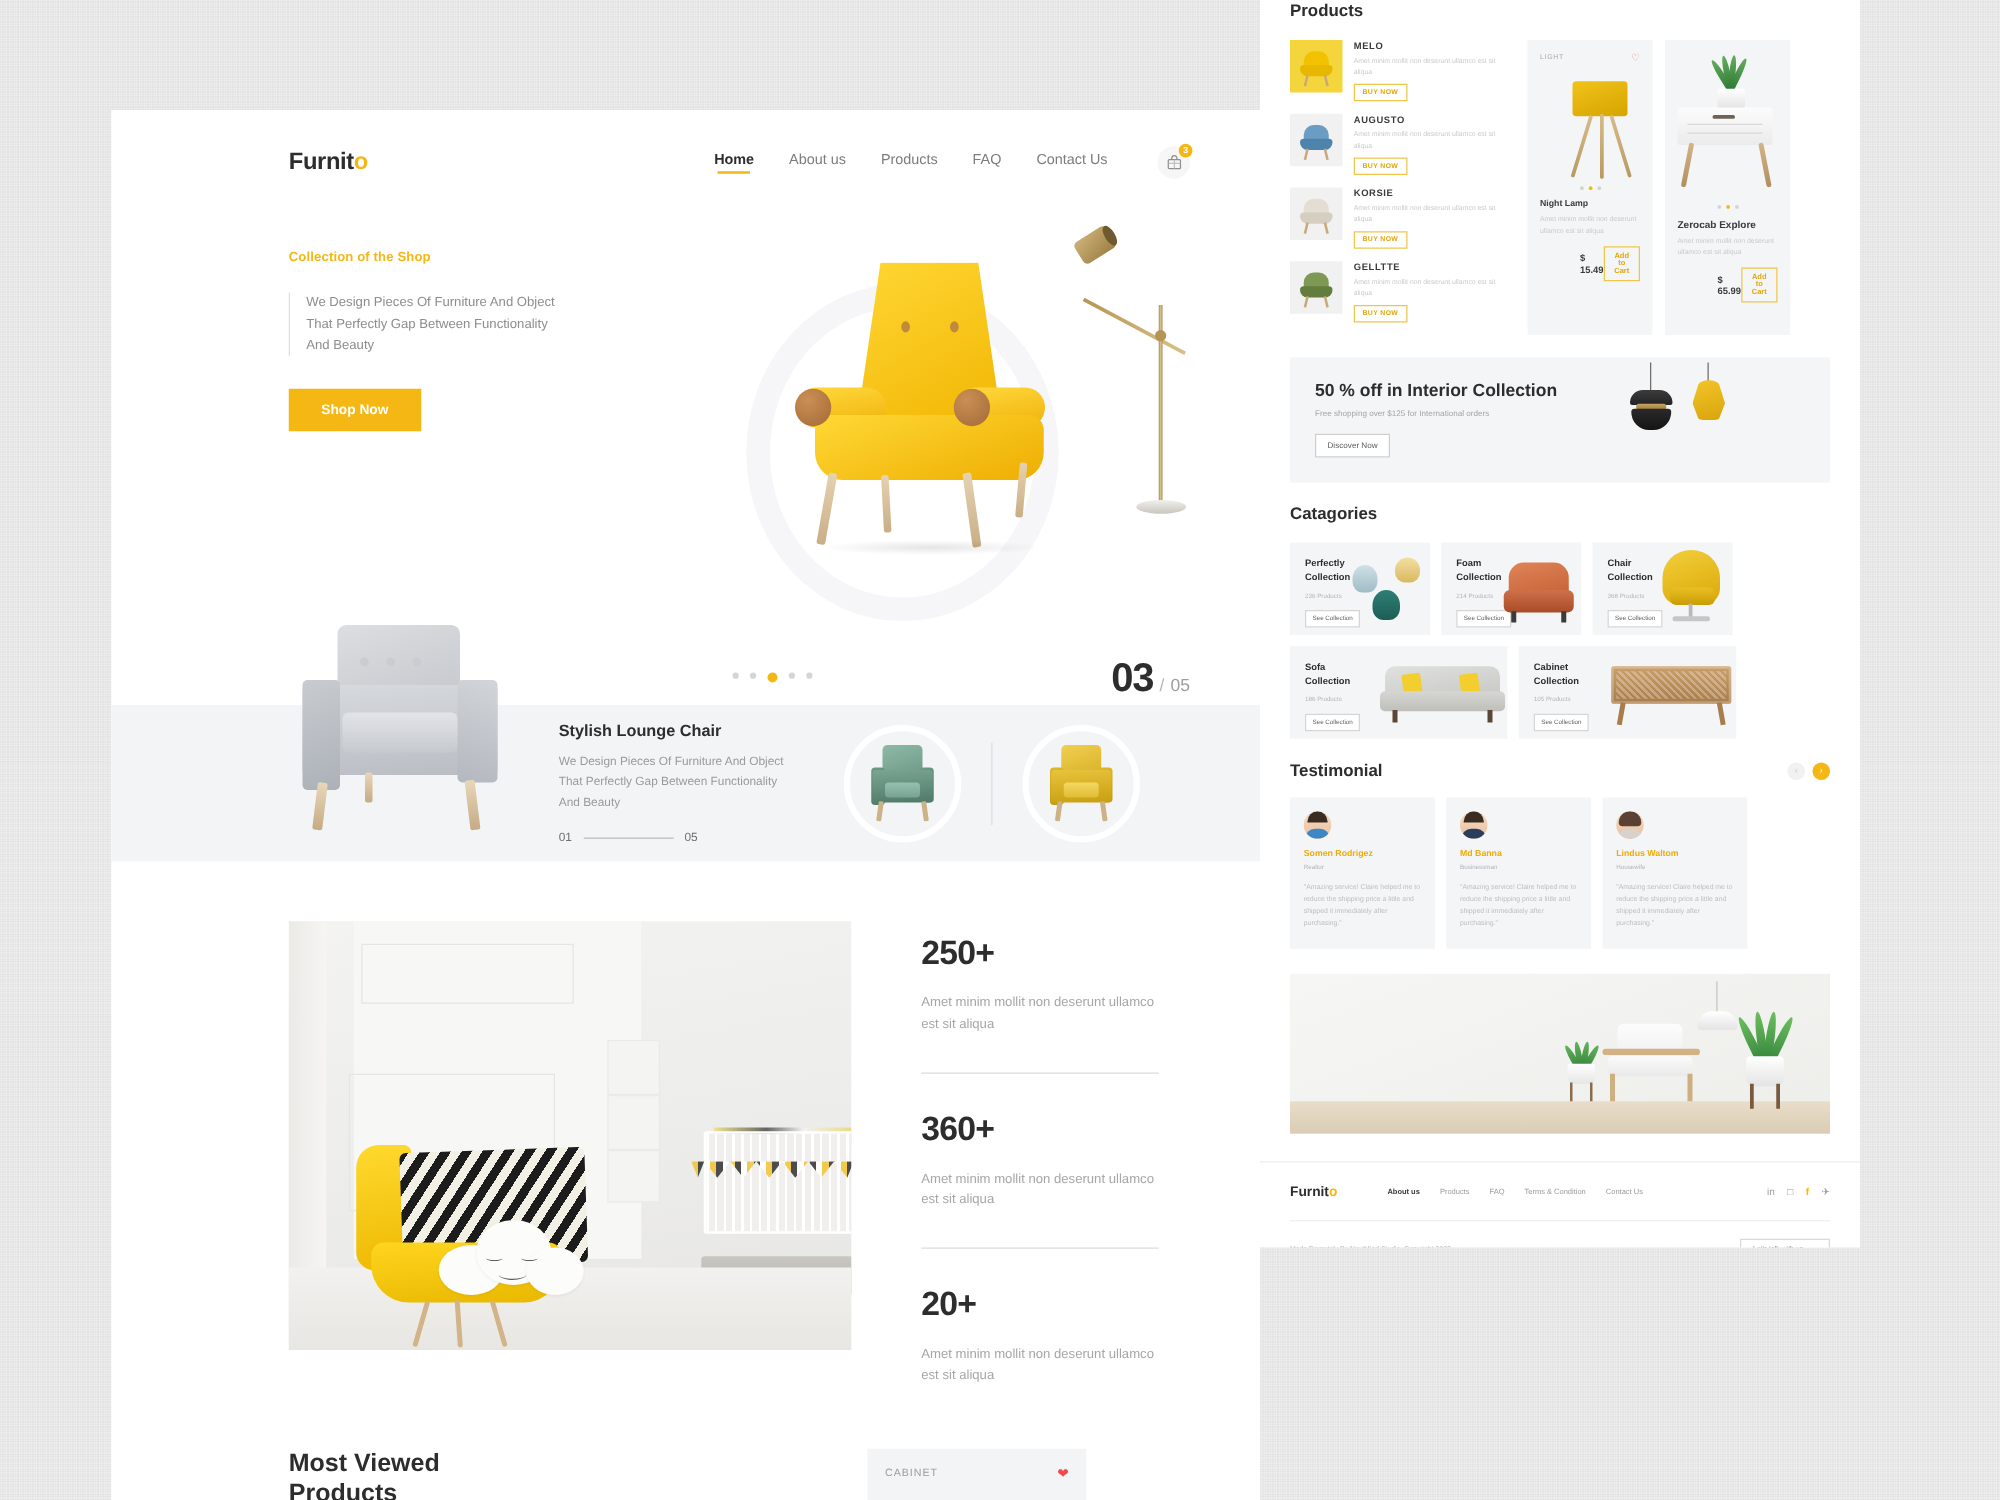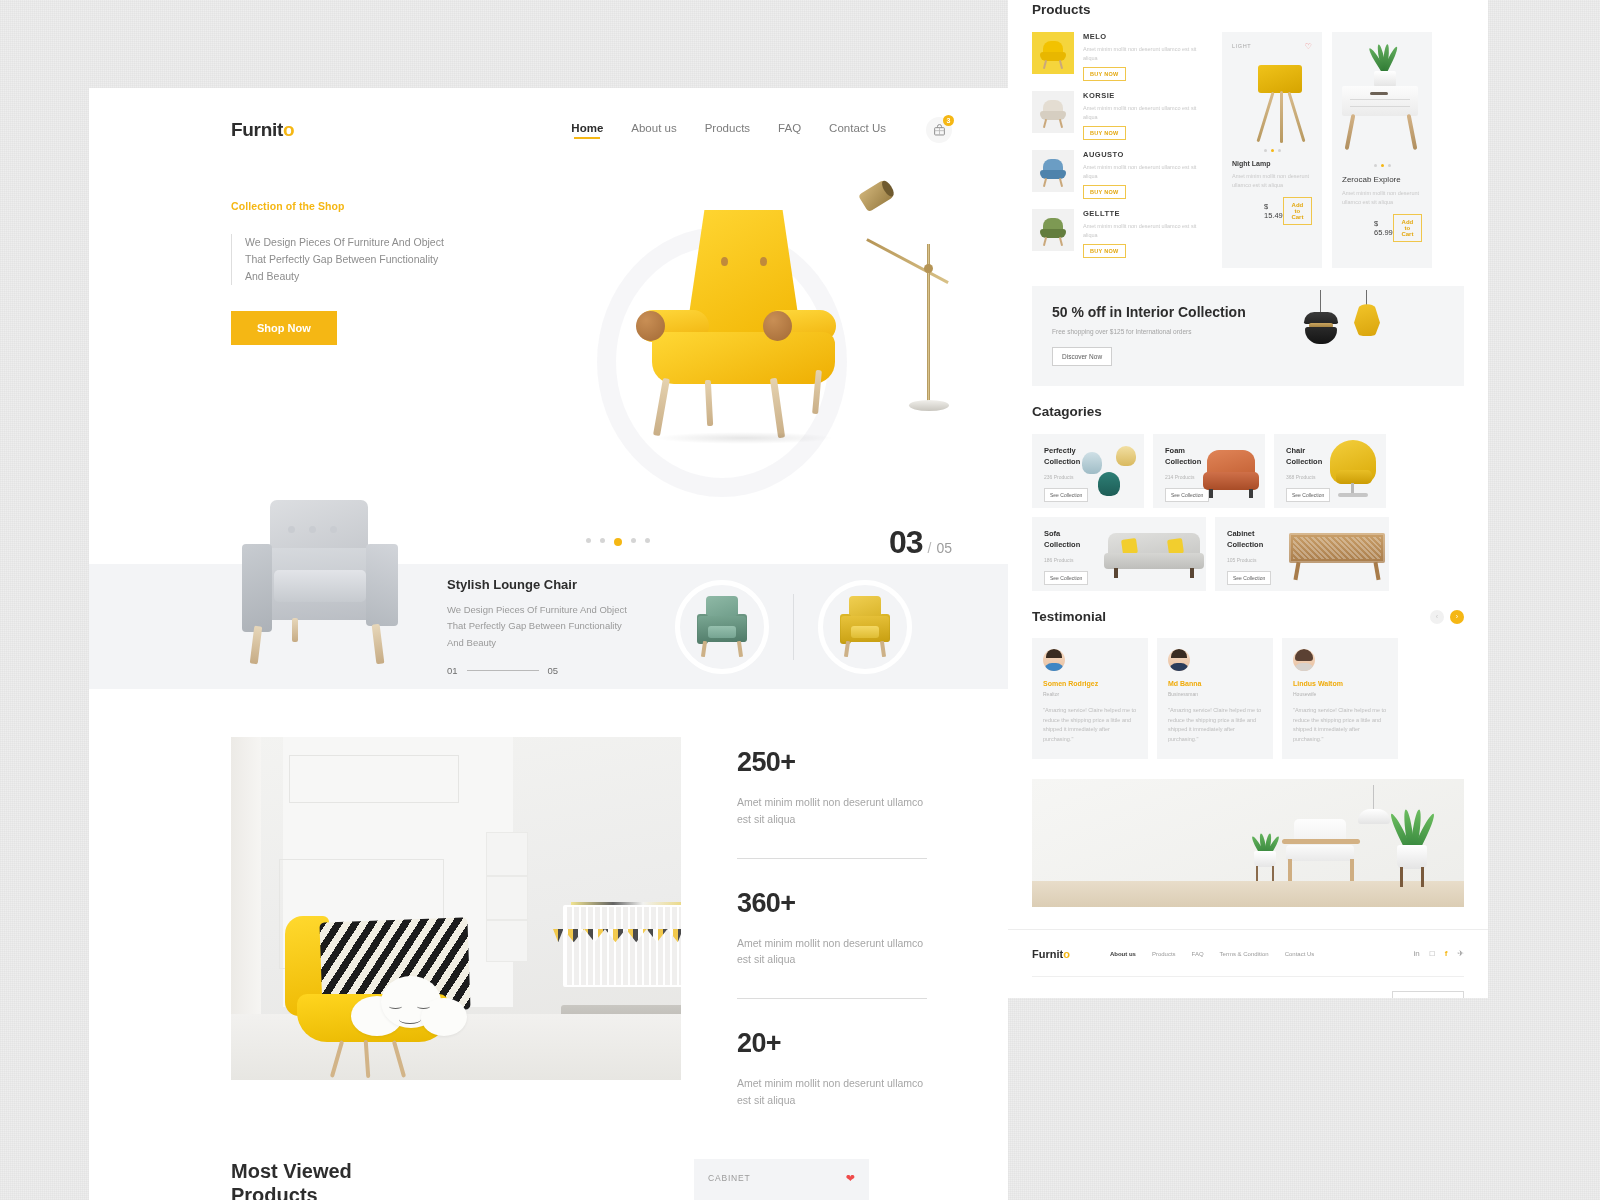--- a/index.html
+++ b/index.html
@@ -339,25 +339,25 @@
   .cab-handle { position:absolute; left:38px; top:50px; width:18px; height:3px; background:#6d6256; border-radius:2px; }
   .cab-leg { position: absolute; width: 4px; height: 36px; background: linear-gradient(#d4b387,#b08f5f); border-radius: 2px; top: 72px; }
   .cab-leg.l { left: 16px; transform: rotate(11deg); }
   .cab-leg.r { left: 78px; transform: rotate(-11deg); }
   .mini-dots { display: flex; gap: 4px; justify-content: center; margin-top: 4px; }
   .mini-dots i { width: 3px; height: 3px; border-radius: 50%; background: #d3d3d3; display: block; }
   .mini-dots i.on { background: #f5b714; }
   .pcard h4 { font-size: 7px; font-weight: bold; color: #3a3a3a; margin-top: 8px; }
   .pcard .pdesc { font-size: 5.5px; color: #c9c9c9; margin-top: 5px; line-height: 1.55; }
   .pcard .prow { display: flex; align-items: center; justify-content: space-between; margin-top: 8px; }
-  .price { font-size: 7.5px; font-weight: normal; color: #3a3a3a; padding-left: 32px; }
+  .price { font-size: 7.5px; font-weight: bold; color: #3a3a3a; padding-left: 32px; }
   .atc { border: 1px solid #f0c64a; color: #e3a70d; font-size: 6px; font-weight: bold;
          padding: 4px 7px; background: transparent; cursor: pointer; font-family: inherit; }
   .cab-out { padding: 0 10px 10px; }
-  .cab-out h4 { font-size: 8px; font-weight: normal; color: #3a3a3a; }
+  .cab-out h4 { font-size: 8px; font-weight: bold; color: #3a3a3a; }
 
   
   .banner { background: #f4f5f6; margin: 0 24px; padding: 18px 20px 20px; position: relative; }
   .banner h3 { font-size: 14px; font-weight: bold; color: #2d2d2d; }
   .banner p { font-size: 6.5px; color: #a4a4a4; margin-top: 8px; }
   .disc-btn { margin-top: 12px; border: 1px solid #cfcfcf; background: #fff; color: #5a5a5a;
               font-size: 6.5px; padding: 5px 9px; cursor: pointer; font-family: inherit; }
   .pendants { position: absolute; right: 70px; top: 4px; width: 90px; height: 64px; }
   .pd-cord { position: absolute; top: 0; width: 1px; height: 26px; background: #6d6d6d; }
   .pd1 { left: 16px; } .pd2 { left: 62px; height: 18px; }
@@ -709,46 +709,46 @@
             </div>
         </div>
         <div class="prod-info">
           <h5>MELO</h5>
           <p>Amet minim mollit non deserunt ullamco est sit aliqua</p>
           <button class="buy-now">BUY NOW</button>
         </div>
       </div>
 
       <div class="prod-row">
+        <div class="prod-img augusto">
+          <div class="pi-chair augusto-c">
+              <div class="b"></div>
+              <div class="s"></div>
+              <div class="lg x"></div>
+              <div class="lg y"></div>
+            </div>
+        </div>
+        <div class="prod-info">
+          <h5>AUGUSTO</h5>
+          <p>Amet minim mollit non deserunt ullamco est sit aliqua</p>
+          <button class="buy-now">BUY NOW</button>
+        </div>
+      </div>
+
+      <div class="prod-row">
         <div class="prod-img korsie">
           <div class="pi-chair korsie-c">
               <div class="b"></div>
               <div class="s"></div>
               <div class="lg x"></div>
               <div class="lg y"></div>
             </div>
         </div>
         <div class="prod-info">
           <h5>KORSIE</h5>
-          <p>Amet minim mollit non deserunt ullamco est sit aliqua</p>
-          <button class="buy-now">BUY NOW</button>
-        </div>
-      </div>
-
-      <div class="prod-row">
-        <div class="prod-img augusto">
-          <div class="pi-chair augusto-c">
-              <div class="b"></div>
-              <div class="s"></div>
-              <div class="lg x"></div>
-              <div class="lg y"></div>
-            </div>
-        </div>
-        <div class="prod-info">
-          <h5>AUGUSTO</h5>
           <p>Amet minim mollit non deserunt ullamco est sit aliqua</p>
           <button class="buy-now">BUY NOW</button>
         </div>
       </div>
 
       <div class="prod-row">
         <div class="prod-img gelltte">
           <div class="pi-chair gelltte-c">
               <div class="b"></div>
               <div class="s"></div>

